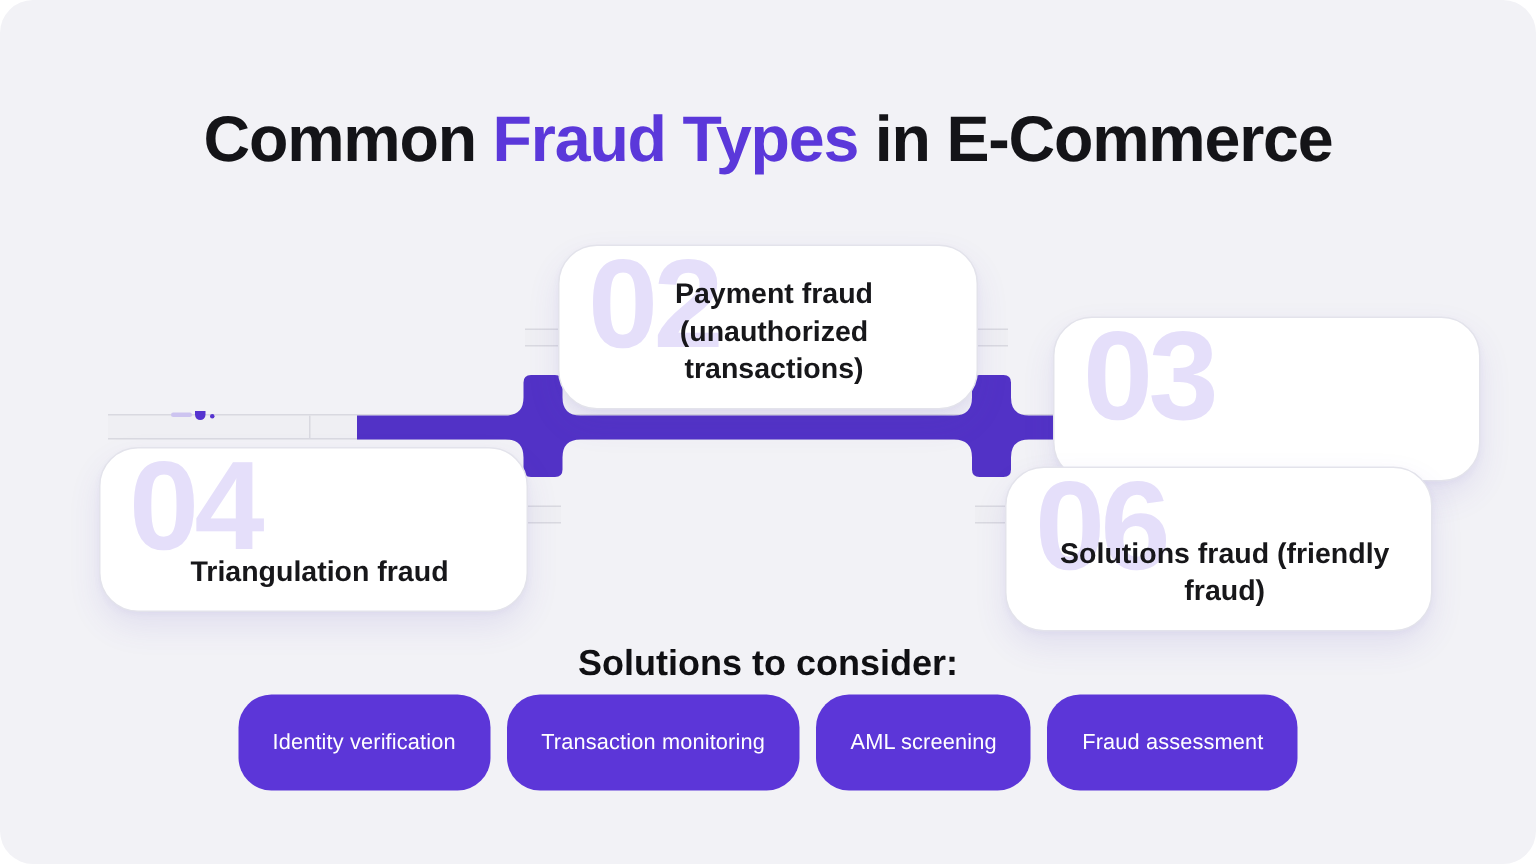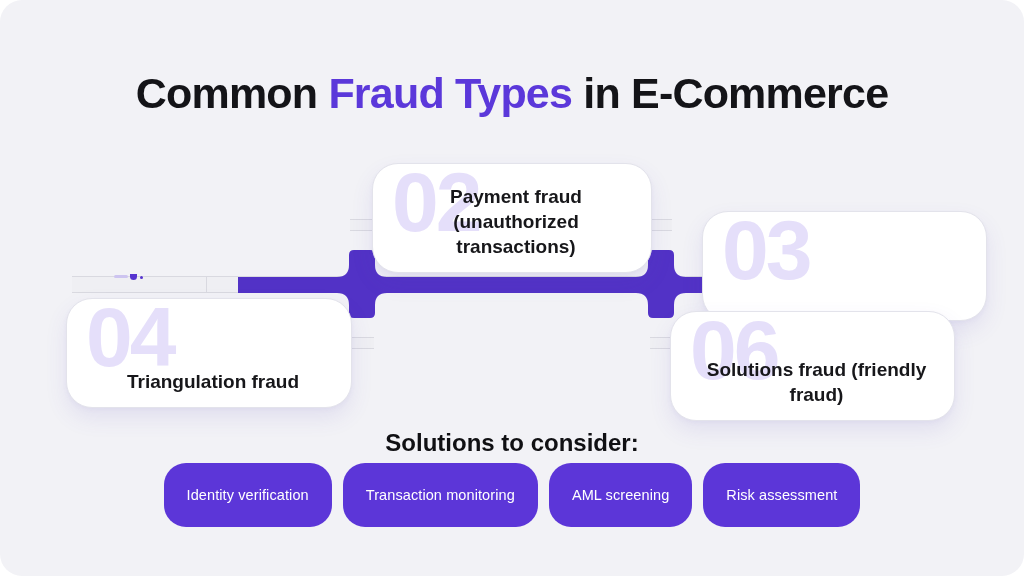--- a/index.html
+++ b/index.html
@@ -109,15 +109,15 @@
   <div class="card c6">
     <div class="num">06</div>
     <div class="lbl">Solutions fraud (friendly fraud)</div>
   </div>
 
   <div class="sol-head">Solutions to consider:</div>
   <div class="pills">
     <div class="pill">Identity verification</div>
     <div class="pill">Transaction monitoring</div>
     <div class="pill">AML screening</div>
-    <div class="pill">Risk assessment</div>
+    <div class="pill">Fraud assessment</div>
   </div>
 </div>
 
 </body></html>

